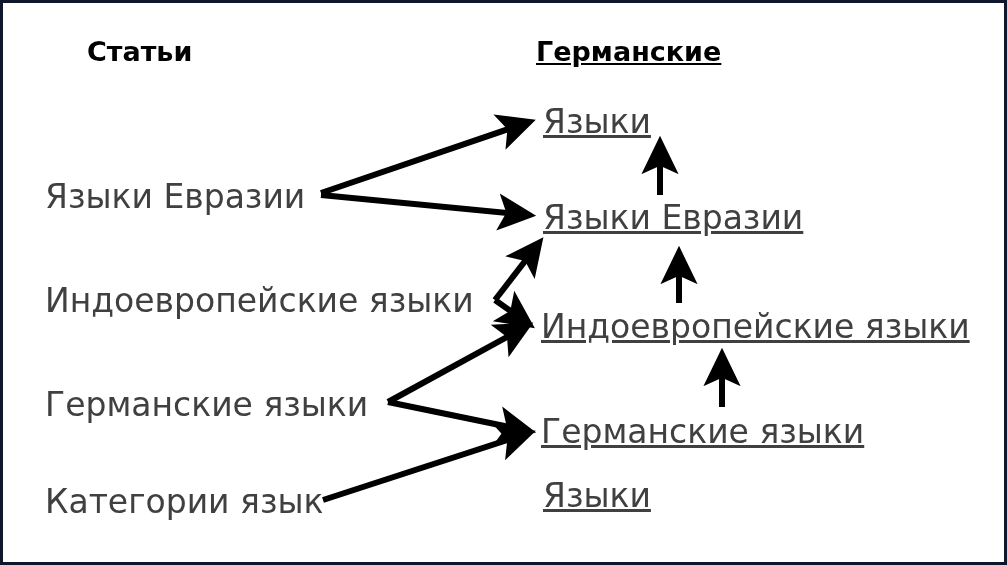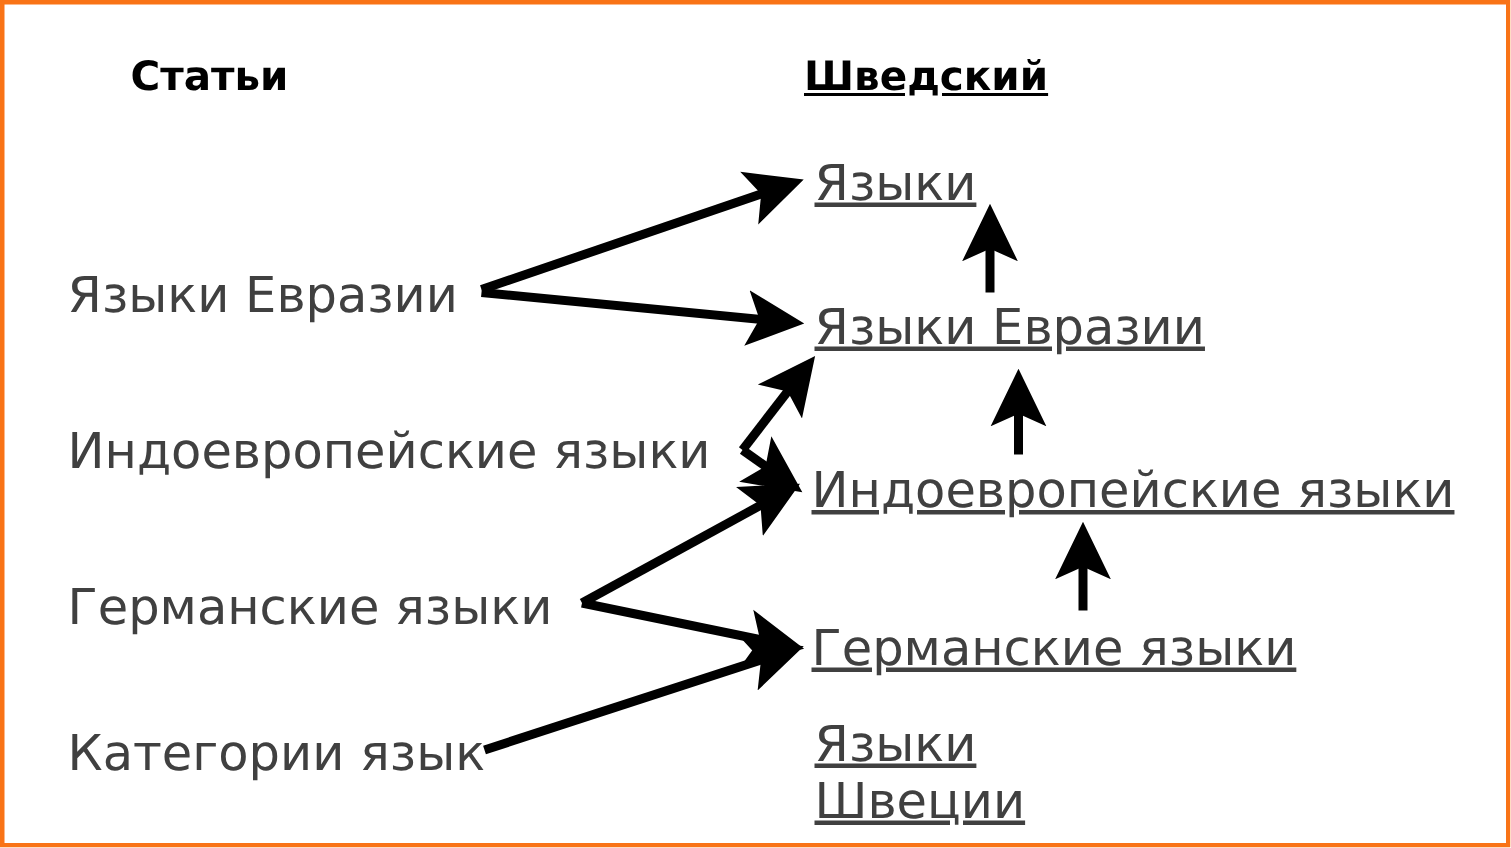--- a/index.html
+++ b/index.html
@@ -5,21 +5,21 @@
   html, body {
     margin: 0;
     padding: 0;
     background: #ffffff;
   }
   #canvas {
     position: relative;
     width: 1007px;
     height: 565px;
     background: #ffffff;
-    border: 3px solid #f97316;
+    border: 3px solid #0f172a;
     box-sizing: border-box;
     font-family: "DejaVu Sans", sans-serif;
     overflow: hidden;
   }
   .hdr {
     position: absolute;
     font-size: 27px;
     font-weight: bold;
     color: #000000;
     white-space: nowrap;
@@ -55,34 +55,33 @@
     height: 559px;
     pointer-events: none;
   }
 </style>
 </head>
 <body>
 
 <div id="canvas">
 
   <div class="hdr hdr-articles">Статьи</div>
-  <div class="hdr hdr-categories">Шведский</div>
+  <div class="hdr hdr-categories">Германские</div>
 
   <div class="node art-1">Языки Евразии</div>
   <div class="node art-2">Индоевропейские языки</div>
   <div class="node art-3">Германские языки</div>
   <div class="node art-4">Категории язык</div>
 
   <div class="node cat cat-1">Языки</div>
   <div class="node cat cat-2">Языки Евразии</div>
   <div class="node cat cat-3">Индоевропейские языки</div>
   <div class="node cat cat-4">Германские языки</div>
   <div class="node cat cat-5">
     <div>Языки</div>
-    <div>Швеции</div>
   </div>
 
   <svg class="arrows" viewBox="0 0 1001 559">
     <defs>
       <marker id="ah" markerWidth="7" markerHeight="7" refX="5.2" refY="3.5" orient="auto" markerUnits="strokeWidth">
         <path d="M0,0.4 L6.4,3.5 L0,6.6 L1.4,3.5 Z" fill="#000000"></path>
       </marker>
     </defs>
 
     <line x1="318" y1="190" x2="526" y2="119" stroke="#000000" stroke-width="6" marker-end="url(#ah)"></line>

